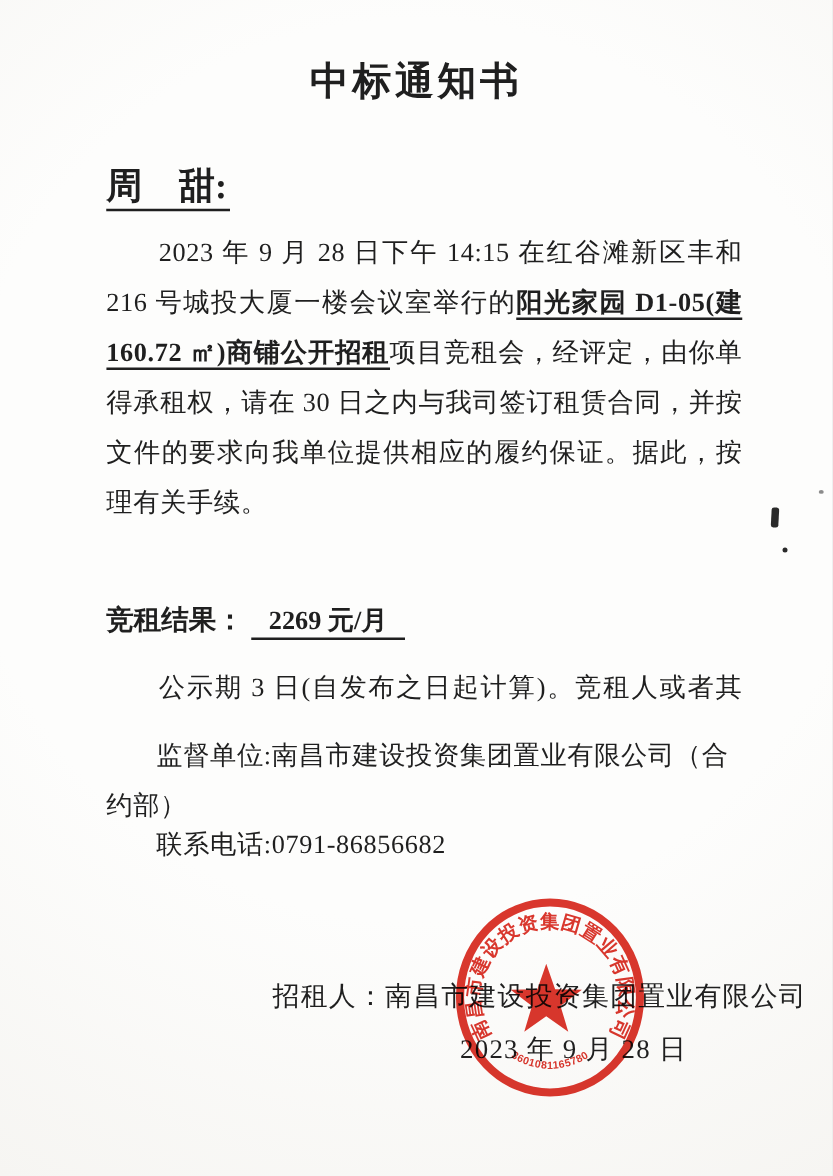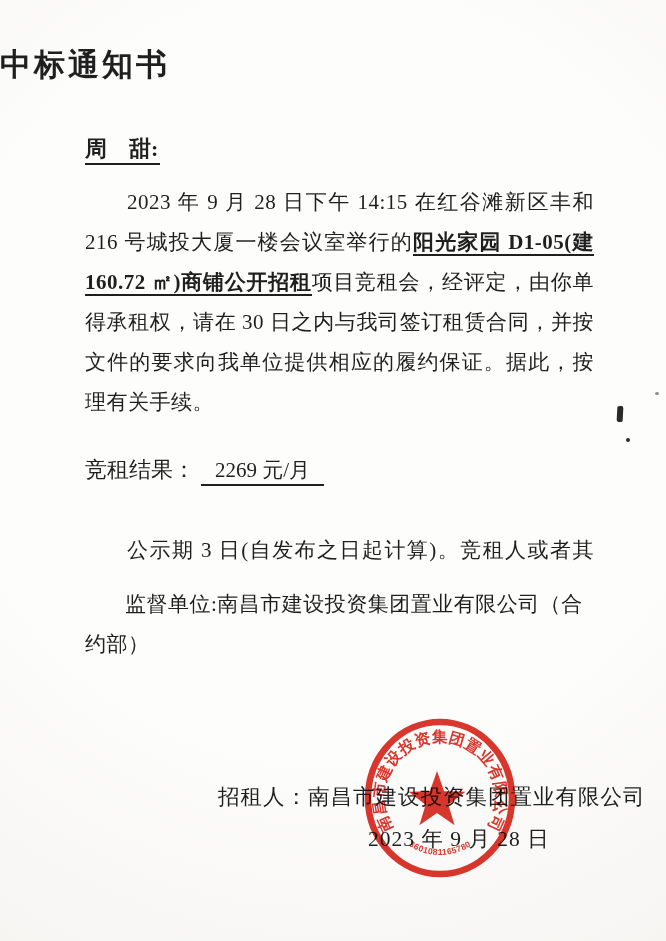--- a/index.html
+++ b/index.html
@@ -4,35 +4,35 @@
 <style>
   html,body{margin:0;padding:0;background:#e8e8e8;}
   .page{
     position:relative;width:666px;height:941px;overflow:hidden;
     background:radial-gradient(circle at 50% 40%, #fdfdfc 55%, #f6f5f2 100%);
     font-family:"Liberation Serif","DejaVu Serif",serif;
     color:#1f1f1f;
   }
   .title{
     position:absolute;left:0;top:44px;width:666px;margin:0;
-    font-size:31px;font-weight:bold;letter-spacing:3px;
+    text-align:center;font-size:31px;font-weight:bold;letter-spacing:3px;
   }
   .recipient{
-    position:absolute;left:85px;top:134px;font-size:22px;font-weight:bold;line-height:30px;
+    position:absolute;left:85px;top:134px;font-size:29px;font-weight:bold;line-height:30px;
   }
   .recipient .u-name{border-bottom:2px solid #1f1f1f;padding:0 2px 2px 0;}
   .body{position:absolute;left:85px;top:182px;width:509px;}
   .line{
     margin:0;height:40px;line-height:40px;font-size:21px;letter-spacing:0.5px;
     white-space:nowrap;
   }
   .jfull{text-align:justify;text-align-last:justify;white-space:normal;height:40px;overflow:hidden;}
   .ind{text-indent:42px;}
   .bu{font-weight:bold;border-bottom:2px solid #1f1f1f;}
-  .result{position:absolute;left:85px;top:450px;height:40px;line-height:40px;font-size:22px;font-weight:normal;}
+  .result{position:absolute;left:85px;top:476px;height:40px;line-height:40px;font-size:22px;font-weight:bold;}
   .rvalue{border-bottom:2px solid #1f1f1f;padding:0 14px 2px 14px;margin-left:6px;font-size:21px;}
   .notice-line{position:absolute;left:85px;width:509px;margin:0;height:40px;line-height:40px;font-size:21px;letter-spacing:0.5px;}
   .n1{top:530px;}
   .n2{top:570px;}
   .n3{top:584px;text-indent:40px;}
   .n4{top:655px;text-indent:40px;}
   .footer-lessor{position:absolute;left:218px;top:785px;font-size:21.5px;line-height:24px;letter-spacing:1px;}
   .footer-date{position:absolute;left:368px;top:827px;font-size:21.5px;line-height:24px;letter-spacing:1px;}
   .seal{position:absolute;left:352px;top:710px;mix-blend-mode:multiply;opacity:0.93;}
   .seal text{font-family:"Liberation Serif","DejaVu Serif",serif;font-weight:bold;fill:#d9271d;}
@@ -62,20 +62,21 @@
     <p class="line jfull"><span>文件的要求向我单位提供相应的履约保证。据此，按规定办</span></p>
     <p class="line"><span>理有关手续。</span></p>
   </div>
 
   <div class="result">
     <span>竞租结果：</span><span class="rvalue">2269 元/月</span>
   </div>
 
   <p class="notice-line jfull ind n1">公示期 3 日(自发布之日起计算)。竞租人或者其他利害</p>
   <p class="notice-line n3">监督单位:南昌市建设投资集团置业有限公司（合约部）</p>
+  <p class="notice-line n4">联系电话:0791-86856682</p>
 
   <div class="footer-lessor">招租人：南昌市建设投资集团置业有限公司</div>
   <div class="footer-date">2023 年 9 月 28 日</div>
 
   <svg class="seal" width="180" height="185" viewBox="352 710 180 185" aria-hidden="true">
     <defs>
       <path id="arcTop" d="M 391.5 826 A 56 56 0 1 1 488.5 826" fill="none"></path>
       <path id="arcBottom" d="M 399.7 838.3 A 57 57 0 0 0 480.3 838.3" fill="none"></path>
     </defs>
     <ellipse cx="440" cy="798" rx="72" ry="76" fill="none" stroke="#d9271d" stroke-width="6.5"></ellipse>

